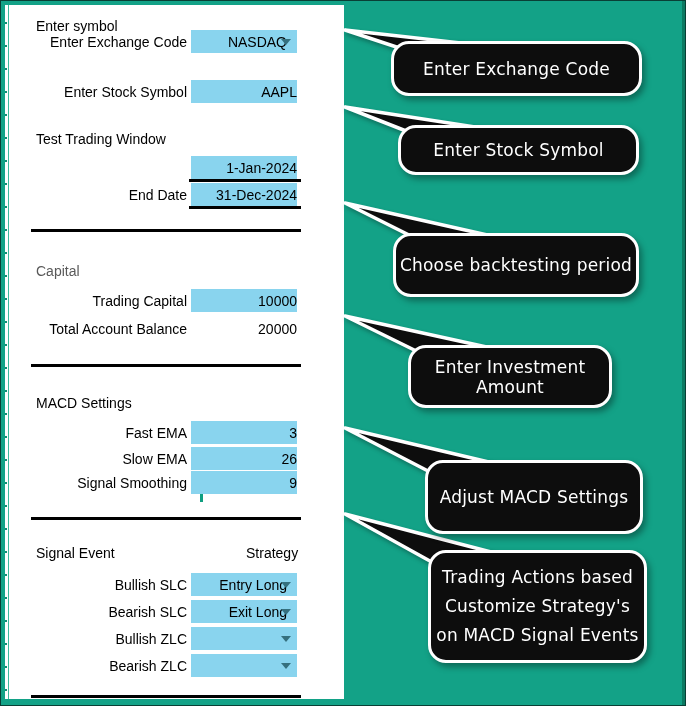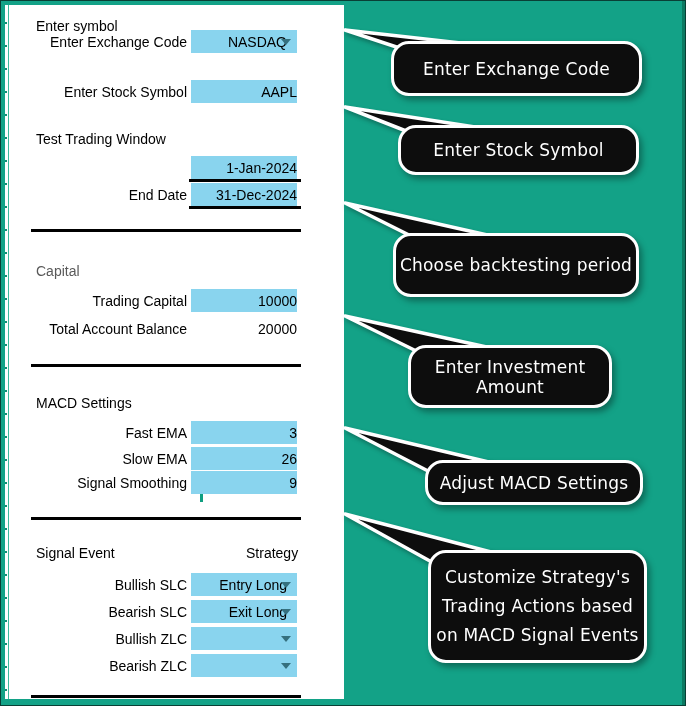--- a/index.html
+++ b/index.html
@@ -175,30 +175,30 @@
   <svg class="tail" style="left:341px;top:309px" width="175" height="65">
       <polygon points="3,6 172,43 115,61"></polygon>
     </svg>
   <div class="bubble" style="left:407px;top:344px;width:204px;height:63px">
     <span>Enter Investment Amount</span>
   </div>
 
   <svg class="tail" style="left:341px;top:421px" width="175" height="68">
       <polygon points="3,6 172,46 115,64"></polygon>
     </svg>
-  <div class="bubble" style="left:424px;top:459px;width:218px;height:45px">
+  <div class="bubble" style="left:424px;top:459px;width:218px;height:74px">
     <span>Adjust MACD Settings</span>
   </div>
 
   <svg class="tail" style="left:341px;top:507px" width="175" height="72">
       <polygon points="3,6 172,50 115,68"></polygon>
     </svg>
   <div class="bubble" style="left:427px;top:549px;width:219px;height:113px">
+    <span class="line">Trading Actions based</span>
     <span class="line">Customize Strategy's</span>
-    <span class="line">Trading Actions based</span>
     <span class="line">on MACD Signal Events</span>
   </div>
 
   <div class="strip-top"></div>
   <div class="strip-left"></div>
   <div class="gutter-ticks"></div>
   <div class="gutter-line"></div>
   <div class="strip-bottom"></div>
   <div class="edge-right-dark"></div>
 

